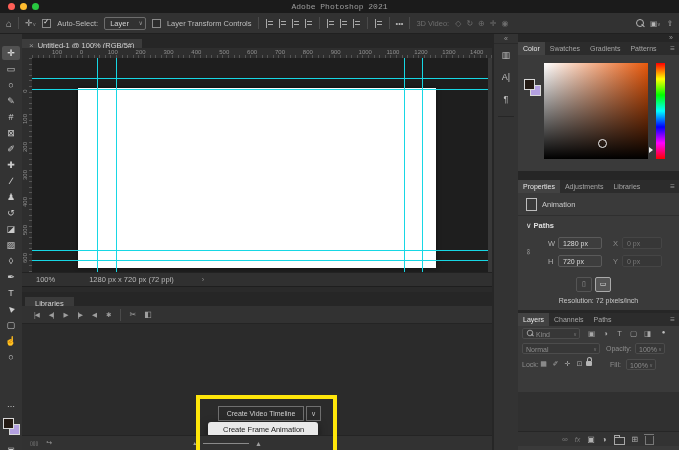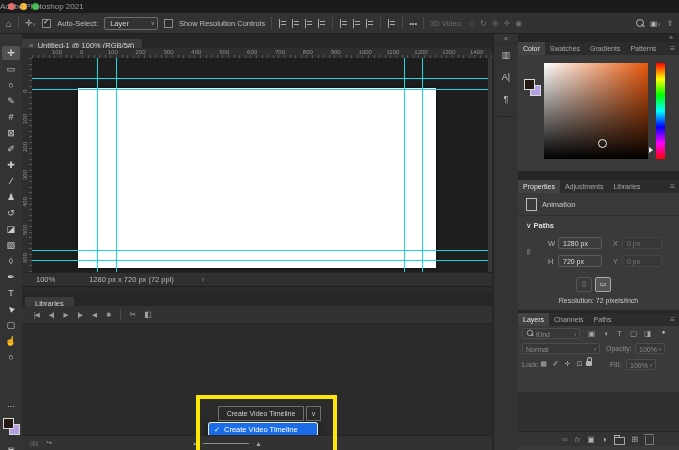--- a/index.html
+++ b/index.html
@@ -2,30 +2,30 @@
 <html><head>
 <meta charset="utf-8">
 <style>
   html,body{margin:0;padding:0;background:#111;}
   .app{position:relative;width:679px;height:450px;background:#2b2b2b;overflow:hidden;
        font-family:"Liberation Sans",sans-serif;color:#c8c8c8;-webkit-font-smoothing:antialiased;}
   
   .titlebar{position:absolute;left:0;top:0;width:679px;height:13px;background:#1b1b1b;}
   .lights{position:absolute;left:8px;top:3px;display:flex;gap:5px;}
   .light{width:7px;height:7px;border-radius:50%;}
-  .apptitle{position:absolute;left:0;right:0;top:2px;font-size:8px;color:#9d9d9d;}
+  .apptitle{position:absolute;left:0;right:0;top:2px;text-align:center;font-size:8px;color:#9d9d9d;font-family:Liberation Mono, monospace;}
   
   .obar{position:absolute;left:0;top:13px;width:679px;height:21px;background:#323232;
         border-bottom:1px solid #202020;display:flex;align-items:center;padding:0 6px;gap:6px;
         box-sizing:border-box;font-size:7.5px;color:#bdbdbd;}
   .vr{width:1px;height:12px;background:#4a4a4a;flex:0 0 auto;}
   .cb{width:7px;height:7px;border:1px solid #8a8a8a;background:#2c2c2c;display:inline-block;
       position:relative;flex:0 0 auto;}
   .cb.on::after{content:"✓";position:absolute;left:0px;top:-2px;font-size:7px;color:#e4e4e4;}
-  .dd{border:1px solid #6d6d6d;border-radius:2px;padding:1px 28px 1px 5px;position:relative;color:#d2d2d2;}
+  .dd{border:1px solid #6d6d6d;border-radius:2px;padding:1px 16px 1px 5px;position:relative;color:#d2d2d2;}
   .dd::after{content:"∨";position:absolute;right:2px;top:1px;font-size:6px;color:#9a9a9a;}
   .gi{display:inline-block;text-align:center;color:#b5b5b5;}
   .dim{color:#6d6d6d;}
   .alni{width:9px;height:9px;position:relative;display:inline-block;flex:0 0 auto;}
   .alni::before{content:"";position:absolute;left:1px;top:0;bottom:0;width:1px;background:#a8a8a8;}
   .alni::after{content:"";position:absolute;left:3px;top:2px;width:5px;height:1px;background:#a8a8a8;
                box-shadow:0 3px 0 #a8a8a8;}
   .mag{width:6px;height:6px;border:1px solid #b5b5b5;border-radius:50%;display:inline-block;position:relative;}
   .mag::after{content:"";position:absolute;left:4px;top:5px;width:4px;height:1px;background:#b5b5b5;
               transform:rotate(45deg);}
@@ -169,21 +169,21 @@
   </div>
 
   <div class="obar">
     <span class="gi" style="font-size:10px">⌂</span>
     <span class="vr"></span>
     <span><span class="gi" style="font-size:9px">✛</span><span class="gi" style="font-size:5px;color:#8a8a8a">∨</span></span>
     <span class="cb on"></span>
     <span>Auto-Select:</span>
     <span class="dd">Layer</span>
     <span class="cb"></span>
-    <span>Show Resolution Controls</span>
+    <span>Layer Transform Controls</span>
     <span class="vr"></span>
     <span id="alignGroup1" style="display:flex;gap:4px">
         <span class="alni"></span>
         <span class="alni"></span>
         <span class="alni"></span>
         <span class="alni"></span>
       </span>
     <span class="vr"></span>
     <span id="alignGroup2" style="display:flex;gap:4px">
         <span class="alni"></span>
@@ -314,21 +314,20 @@
       <span class="vr"></span>
       <span class="tr-ic" style="font-size:8px">✂</span>
       <span class="tr-ic" style="font-size:8px">◧</span>
     </div>
     <div class="tl-work">
       <div class="cv-btn">
         <span class="lbl">Create Video Timeline</span>
       </div>
       <div class="cv-chev">∨</div>
       <div class="menu" id="menuHost">
-          <div class="mitem sel"><span class="mcheck">✓</span><span>Create Video Timeline</span></div>
           <div class="mitem"><span class="mcheck"></span><span>Create Frame Animation</span></div>
         </div>
       <div class="cursor"></div>
       <div class="hilite"></div>
     </div>
     <div class="tl-bottom">
       <span style="margin-left:8px;font-size:5px">▯▯▯</span>
       <span style="margin-left:8px">↪</span>
       <span style="margin-left:140px;font-size:5px">▲</span>
       <span class="slider-track"></span>

